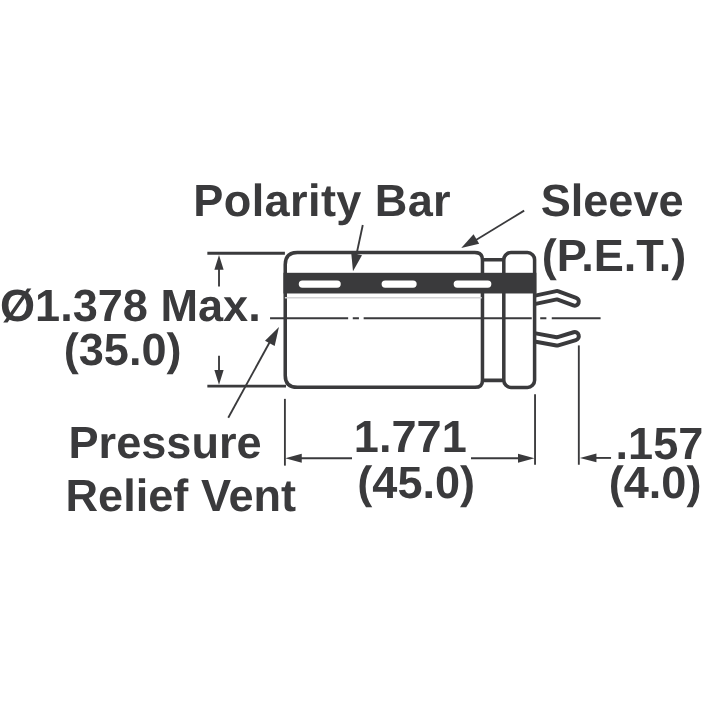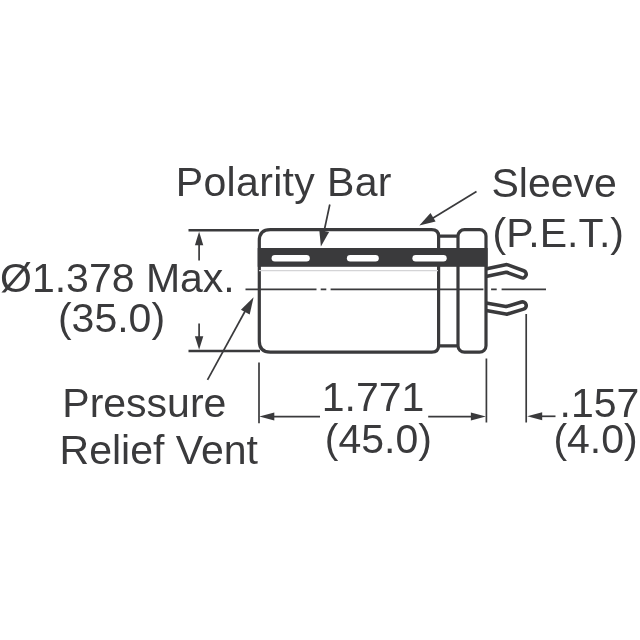--- a/index.html
+++ b/index.html
@@ -1,16 +1,16 @@
 <!DOCTYPE html>
 <html><head>
 <meta charset="utf-8">
 <style>
   html,body{margin:0;padding:0;background:#ffffff;}
-  #page{width:640px;height:488px;position:relative;overflow:hidden;opacity:0.999;will-change:transform;}
+  #page{width:640px;height:488px;position:relative;overflow:hidden;opacity:0.999;will-change:transform;font-weight:bold;}
   text{font-family:"Liberation Sans",sans-serif;fill:#3a3a3c;}
 </style>
 </head>
 <body>
 <div id="page">
 <svg width="640" height="640" viewBox="0 0 640 640" xmlns="http://www.w3.org/2000/svg">
   <rect x="0" y="0" width="640" height="640" fill="#ffffff"></rect>
 
   <g fill="none" stroke-linecap="round" stroke-linejoin="round">
     <path d="M 484,273.1 L 506.5,268.3 L 522.5,274.2" stroke="#3a3a3c" stroke-width="11"></path>

